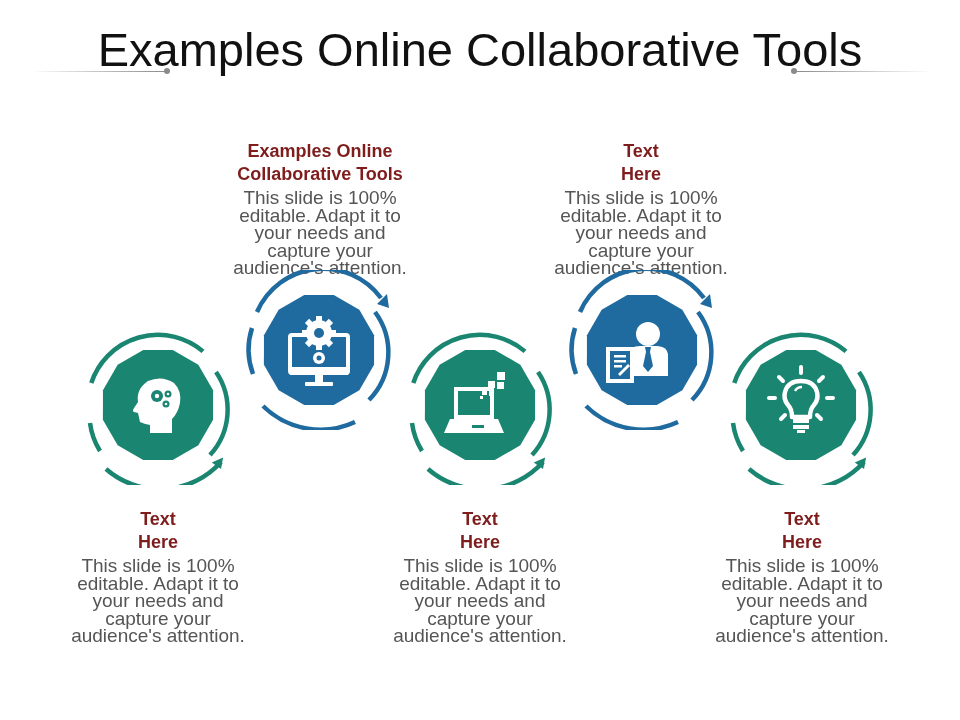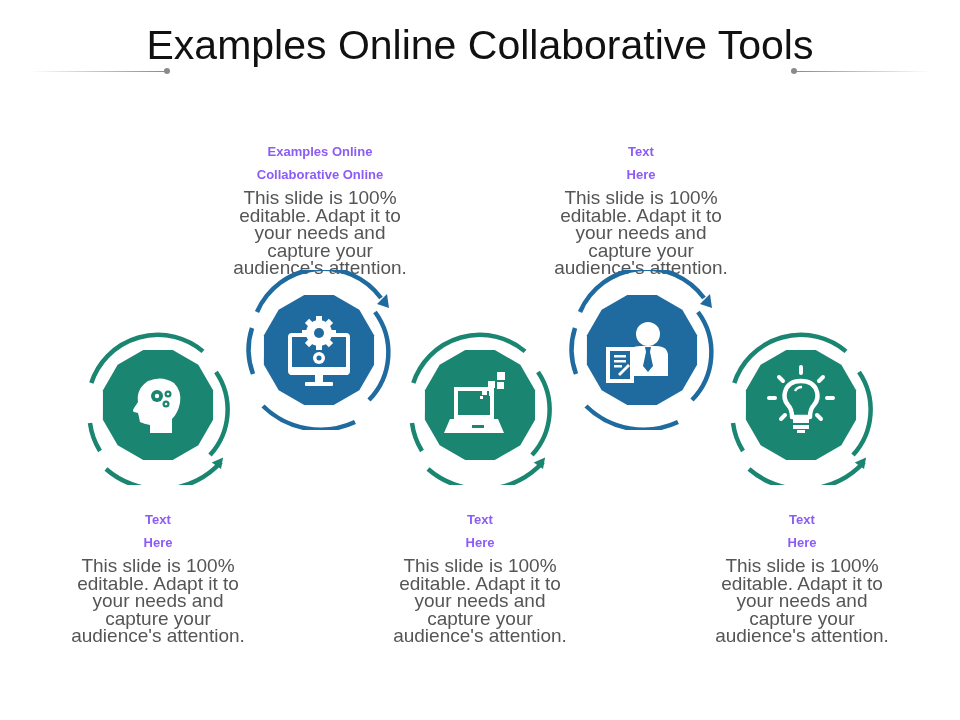--- a/index.html
+++ b/index.html
@@ -2,51 +2,51 @@
 <html><head>
   <meta charset="utf-8">
   <style>
     html, body { margin: 0; padding: 0; }
     body {
       width: 960px; height: 720px; background: #ffffff; position: relative; overflow: hidden;
       font-family: "Liberation Sans", sans-serif;
     }
     .title {
       position: absolute; left: 0; top: 22px; width: 960px; text-align: center;
-      font-size: 41px; color: #111; letter-spacing: 0px; font-weight: normal;
+      font-size: 47px; color: #111; letter-spacing: 0px; font-weight: normal;
     }
     .rule { position: absolute; top: 71px; height: 1px; }
     .rule.left { left: 30px; width: 136px; background: linear-gradient(to right, rgba(150,150,150,0), #8a8a8a); }
     .rule.right { left: 795px; width: 136px; background: linear-gradient(to left, rgba(150,150,150,0), #8a8a8a); }
     .dot { position: absolute; top: 68px; width: 6px; height: 6px; border-radius: 50%; background: #8a8a8a; }
     .dot.left { left: 164px; }
     .dot.right { left: 791px; }
 
     .textblock { position: absolute; width: 180px; text-align: center; }
-    .textblock .head { font-weight: bold; font-size: 13px; line-height: 23px; color: #8b5cf6; }
+    .textblock .head { font-weight: bold; font-size: 18px; line-height: 23px; color: #7f1d1d; }
     .textblock .body { font-size: 19px; line-height: 17.5px; color: #555; margin-top: 3px; }
 
     .node { position: absolute; width: 160px; height: 160px; }
     .node svg { position: absolute; left: 0; top: 0; }
   </style>
 </head>
 <body>
 
 <div class="title">Examples Online Collaborative Tools</div>
 <div class="rule left"></div>
 <div class="dot left"></div>
 <div class="rule right"></div>
 <div class="dot right"></div>
 
 <div class="textblock" style="left:68px; top:508px;">
   <div class="head"><span>Text</span><br><span>Here</span></div>
   <div class="body">This slide is 100% editable. Adapt it to your needs and capture your audience's attention.</div>
 </div>
 <div class="textblock" style="left:224px; top:140px; width:192px;">
-  <div class="head"><span>Examples Online</span><br><span>Collaborative Online</span></div>
+  <div class="head"><span>Examples Online</span><br><span>Collaborative Tools</span></div>
   <div class="body">This slide is 100% editable. Adapt it to your needs and capture your audience's attention.</div>
 </div>
 <div class="textblock" style="left:390px; top:508px;">
   <div class="head"><span>Text</span><br><span>Here</span></div>
   <div class="body">This slide is 100% editable. Adapt it to your needs and capture your audience's attention.</div>
 </div>
 <div class="textblock" style="left:551px; top:140px;">
   <div class="head"><span>Text</span><br><span>Here</span></div>
   <div class="body">This slide is 100% editable. Adapt it to your needs and capture your audience's attention.</div>
 </div>

